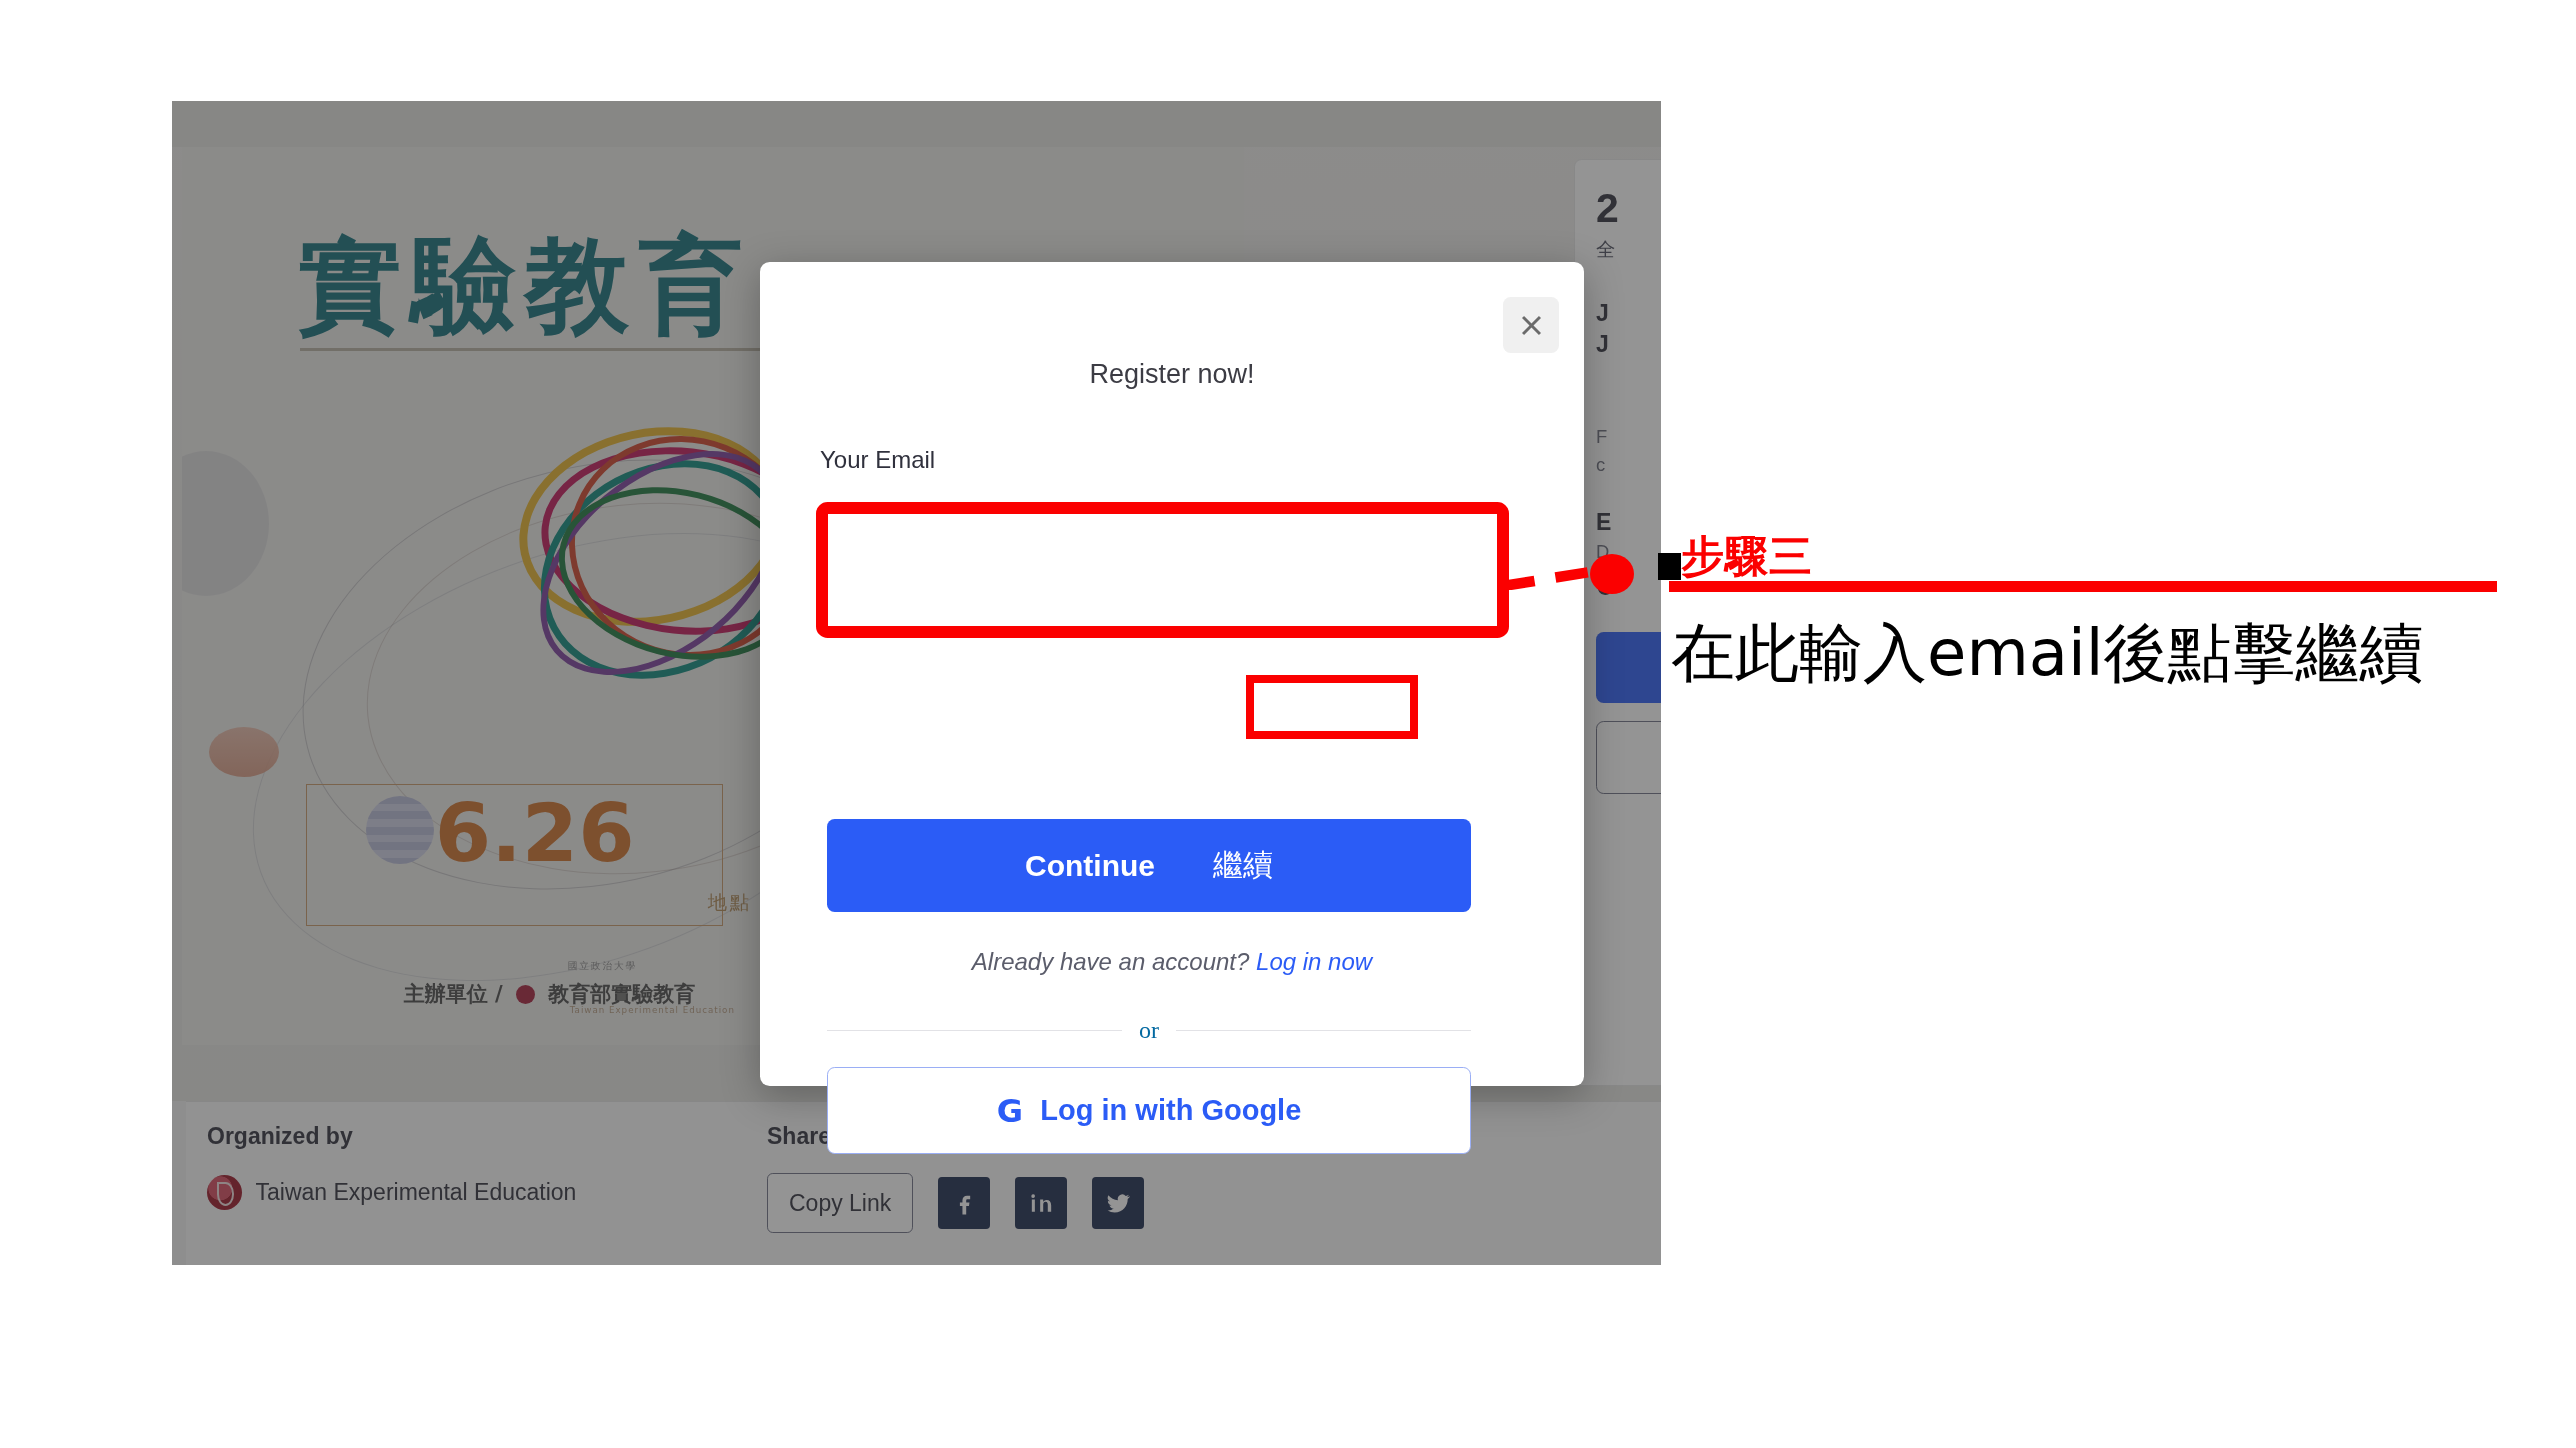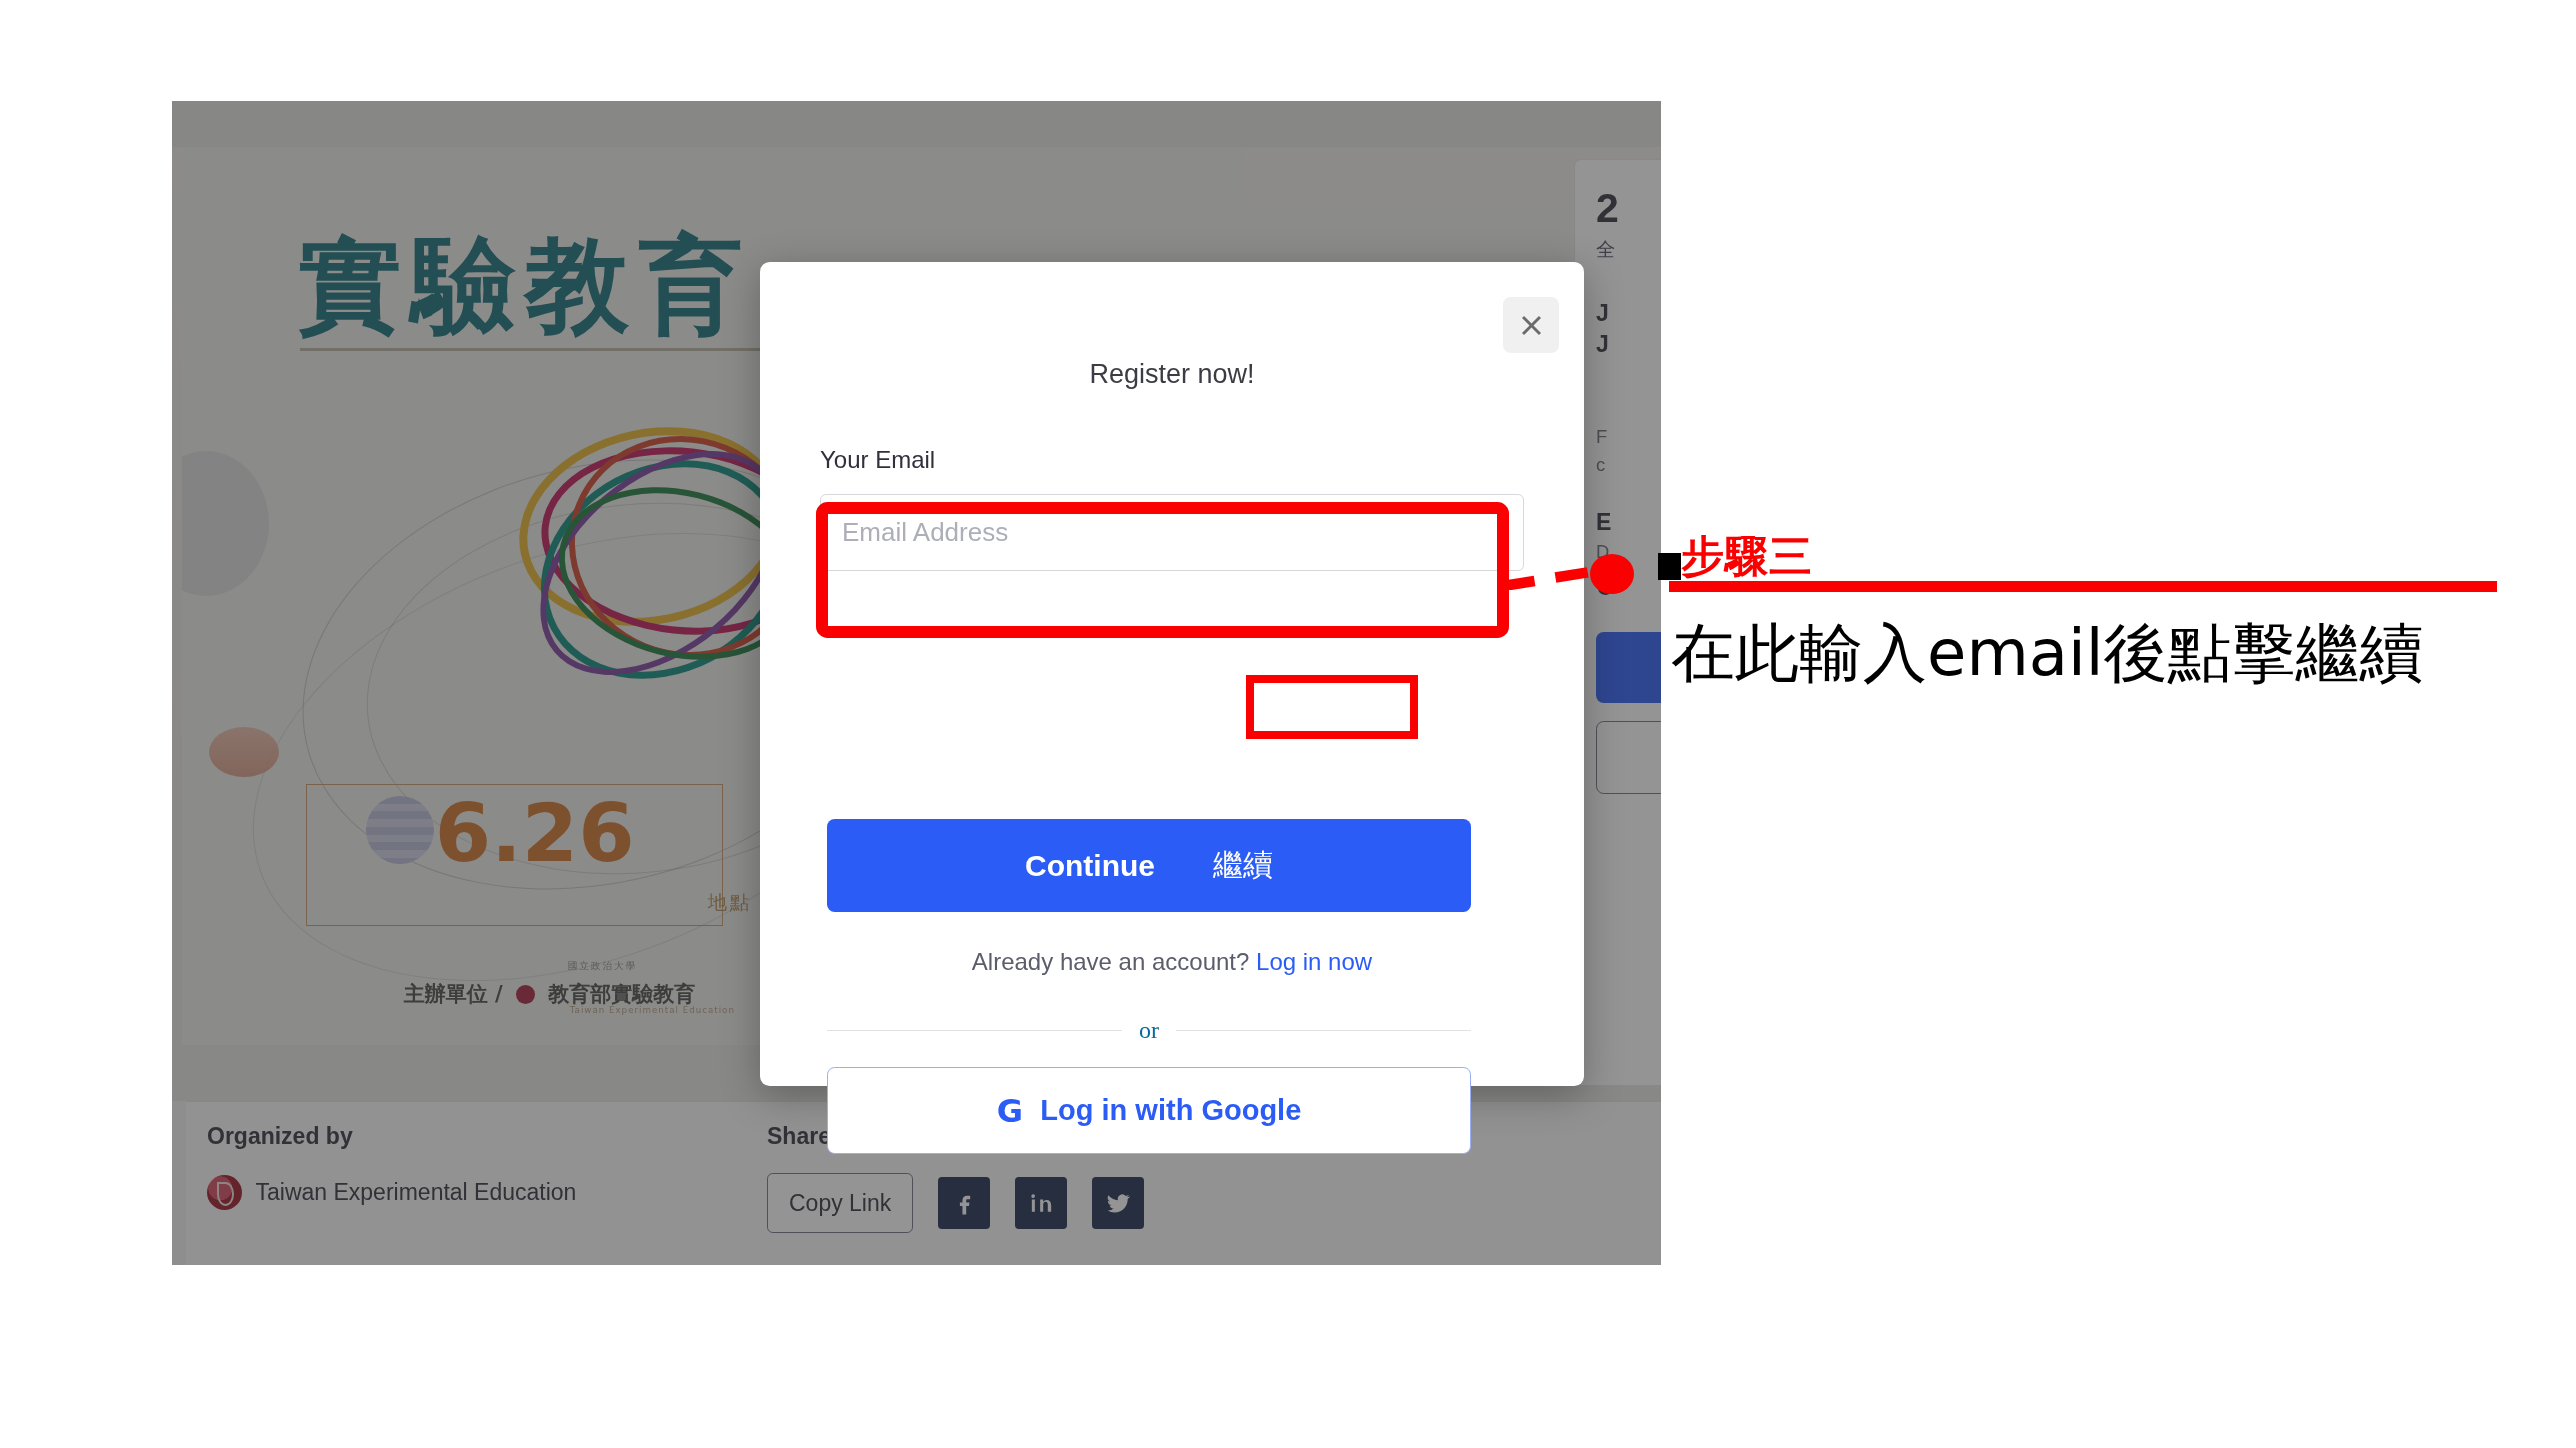--- a/index.html
+++ b/index.html
@@ -308,20 +308,21 @@
     font-family:"DejaVu Sans", sans-serif;
   }
 
   .have-account {
     position:absolute;
     left: 0; right: 0; top: 686px;
     text-align:center;
     font-size: 24px;
     color:#5b5d6b;
     font-family:"Liberation Sans", sans-serif;
+    font-style:italic;
   }
   .have-account a { color:#2b5cf6; text-decoration:none; }
 
   .or-row {
     position:absolute;
     left: 67px; top: 755px;
     width: 644px;
     display:flex; align-items:center; gap: 17.4px;
   }
   .or-line { flex:1; height:1px; background:#e2e2e6; }
@@ -509,21 +510,20 @@
         <svg viewBox="0 0 24 24">
             <line x1="5" y1="5" x2="19" y2="19"></line>
             <line x1="19" y1="5" x2="5" y2="19"></line>
           </svg>
       </div>
 
       <div class="modal-heading">Register now!</div>
 
       <div class="field-label">Your Email</div>
 
-      <input class="email-input" type="text" placeholder="Email Address" style="">
 
       <button class="continue-btn">
         <span>Continue</span>
         <span class="continue-cn">繼續</span>
       </button>
 
       <div class="have-account">
         <span>Already have an account?</span>
         <a href="#">Log in now</a>
       </div>

